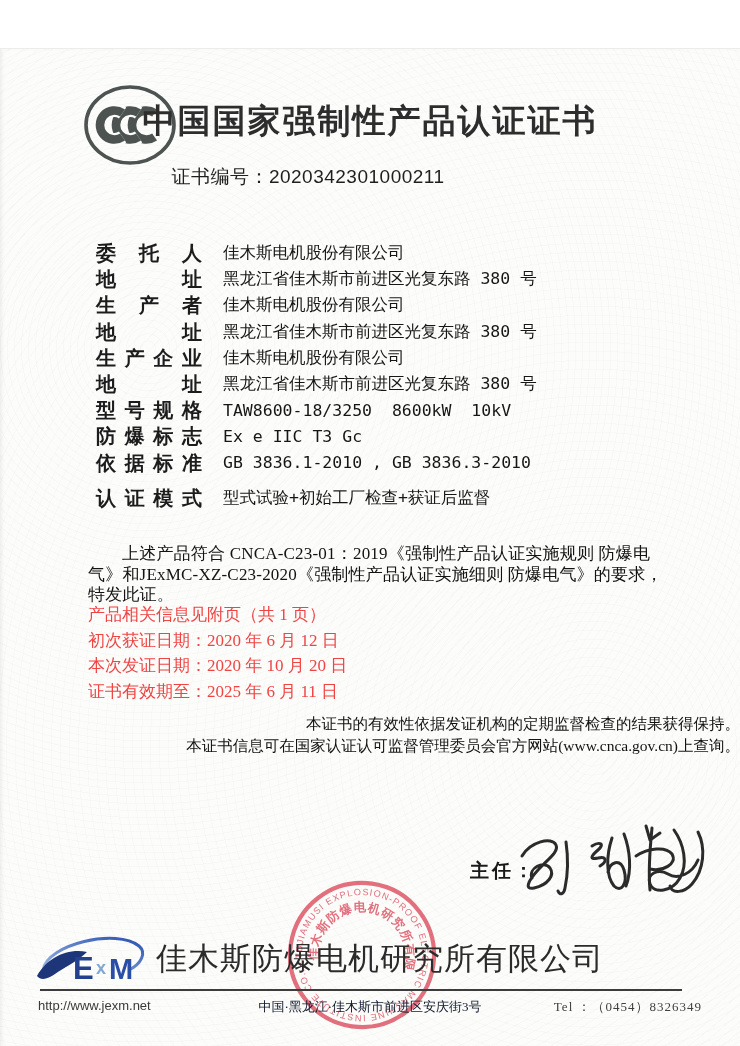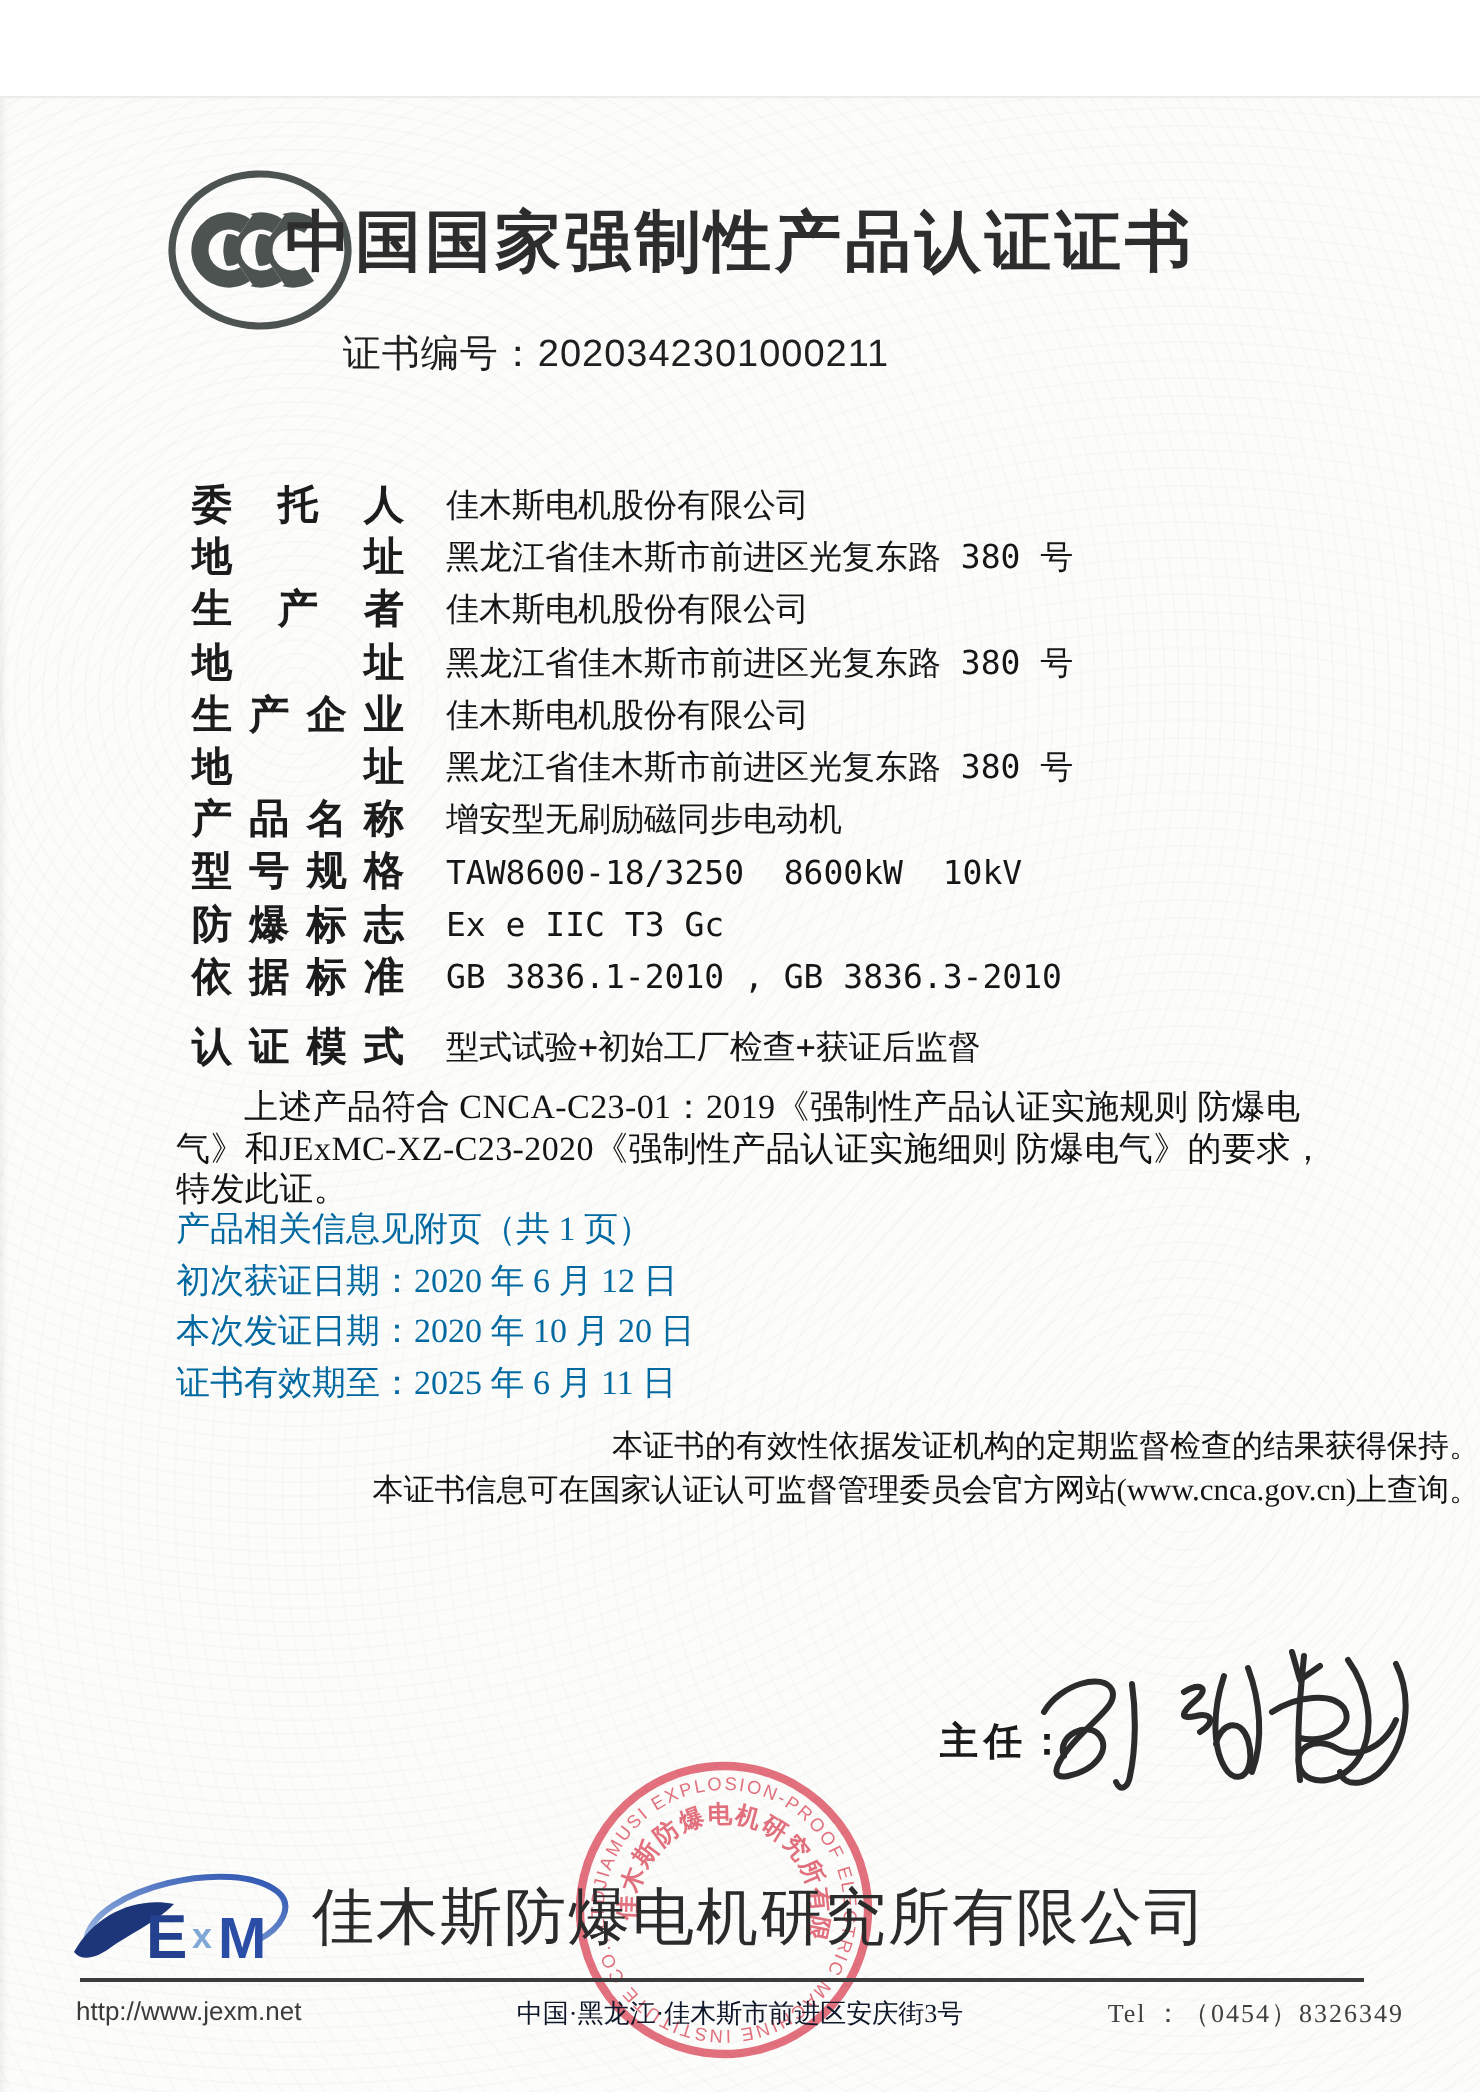--- a/index.html
+++ b/index.html
@@ -39,21 +39,21 @@
   }
   .f-value{
     margin-left:21px;font-size:16.5px;color:#161616;white-space:pre;
     font-family:"DejaVu Sans Mono","Liberation Mono",monospace;
   }
   
   .statement{
     left:88px;top:544px;width:576px;font-size:17px;line-height:20.5px;
     text-indent:34px;color:#131313;letter-spacing:0.2px;
   }
-  .info{left:88px;top:602px;font-size:17px;line-height:25.6px;color:#0369a1;}
+  .info{left:88px;top:602px;font-size:17px;line-height:25.6px;color:#ef4444;}
   .notes{left:0;top:713px;width:740px;text-align:right;font-size:15.5px;line-height:21.5px;color:#131313;}
   
   .sign-label{left:470px;top:858px;font-size:19px;font-weight:600;letter-spacing:3px;color:#1a1a1a;}
   
   .company{
     left:156px;top:938px;font-size:31px;letter-spacing:1px;color:#2b2b2b;font-weight:500;
     font-family:"Liberation Sans","DejaVu Sans",sans-serif;
   }
   .footer-rule{left:40px;top:989px;width:642px;height:2px;background:#3c3c3c;}
   .footer-row{
@@ -104,24 +104,20 @@
     <span class="f-label">地址</span>
     <span class="f-value">黑龙江省佳木斯市前进区光复东路 380 号</span>
   </div>
   <div class="field-row">
     <span class="f-label">生产企业</span>
     <span class="f-value">佳木斯电机股份有限公司</span>
   </div>
   <div class="field-row">
     <span class="f-label">地址</span>
     <span class="f-value">黑龙江省佳木斯市前进区光复东路 380 号</span>
-  </div>
-  <div class="field-row">
-    <span class="f-label">产品名称</span>
-    <span class="f-value">增安型无刷励磁同步电动机</span>
   </div>
   <div class="field-row">
     <span class="f-label">型号规格</span>
     <span class="f-value">TAW8600-18/3250  8600kW  10kV</span>
   </div>
   <div class="field-row">
     <span class="f-label">防爆标志</span>
     <span class="f-value">Ex e IIC T3 Gc</span>
   </div>
   <div class="field-row">

